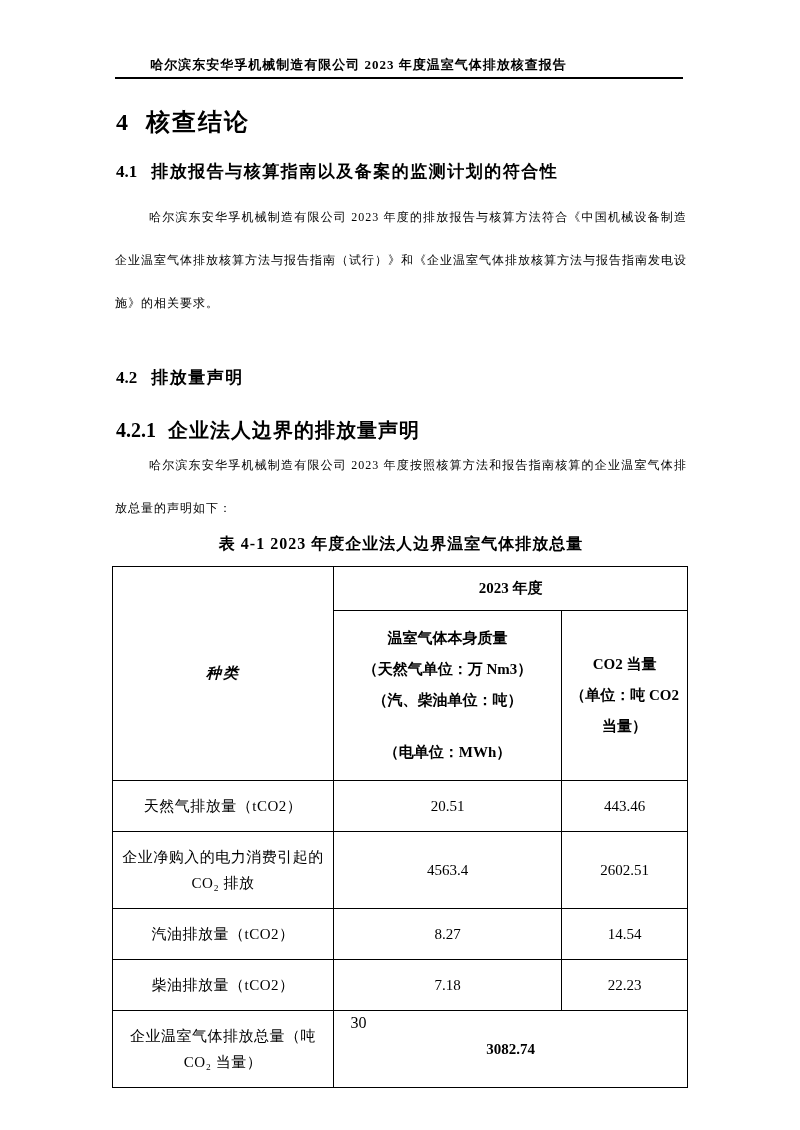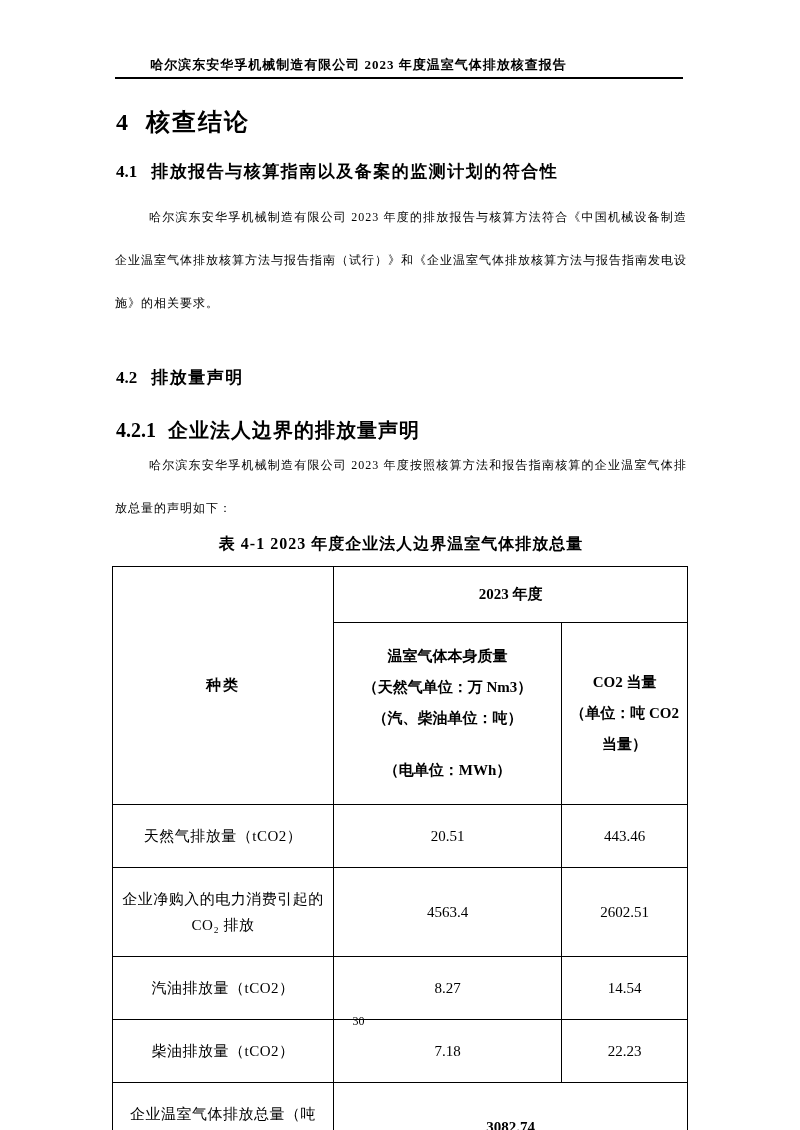--- a/index.html
+++ b/index.html
@@ -84,51 +84,51 @@
     table-layout: fixed;
   }
   table.emissions col.c1 { width: 221px; }
   table.emissions col.c2 { width: 228px; }
   table.emissions col.c3 { width: 126px; }
   table.emissions td {
     border: 1px solid #000000;
     vertical-align: middle;
     font-size: 15px;
     text-align: center;
-    padding: 18px 4px;
+    padding: 12px 4px;
   }
   tr.row-year { height: 28px; }
   tr.row-colheads { height: 144px; }
   tr.row-data-1 { height: 40px; }
   tr.row-data-2 { height: 53px; }
   tr.row-data-3 { height: 41px; }
   tr.row-data-4 { height: 37px; }
   tr.row-total { height: 53px; }
   td.year-cell { font-weight: bold; }
-  td.kind-cell { font-weight: bold; letter-spacing: 2px; }
+  td.kind-cell { font-weight: bold; letter-spacing: 2px; font-style: italic; }
   td.colhead-cell { font-weight: bold; line-height: 31px; }
   td.colhead-cell .hline { display: block; }
   td.colhead-cell .hline-gap { margin-top: 21px; }
   td.label-cell {
     text-align: left;
     padding-left: 8px;
     padding-right: 6px;
     line-height: 26px;
     letter-spacing: 0.5px;
   }
   td.value-mass { font-size: 14px; }
   td.value-co2e { font-size: 14px; }
   td.value-co2e-large { font-size: 18px; }
   td.total-value-cell { font-weight: bold; font-size: 17px; }
   .page-number {
     position: absolute;
     top: 1014px; left: 0;
     width: 100%;
     text-align: center;
-    font-size: 12px;
+    font-size: 16px;
   }
 </style>
 </head>
 <body>
 
 <div class="page">
 
   <div class="running-header">哈尔滨东安华孚机械制造有限公司 2023 年度温室气体排放核查报告</div>
   <div class="header-rule"></div>
 

